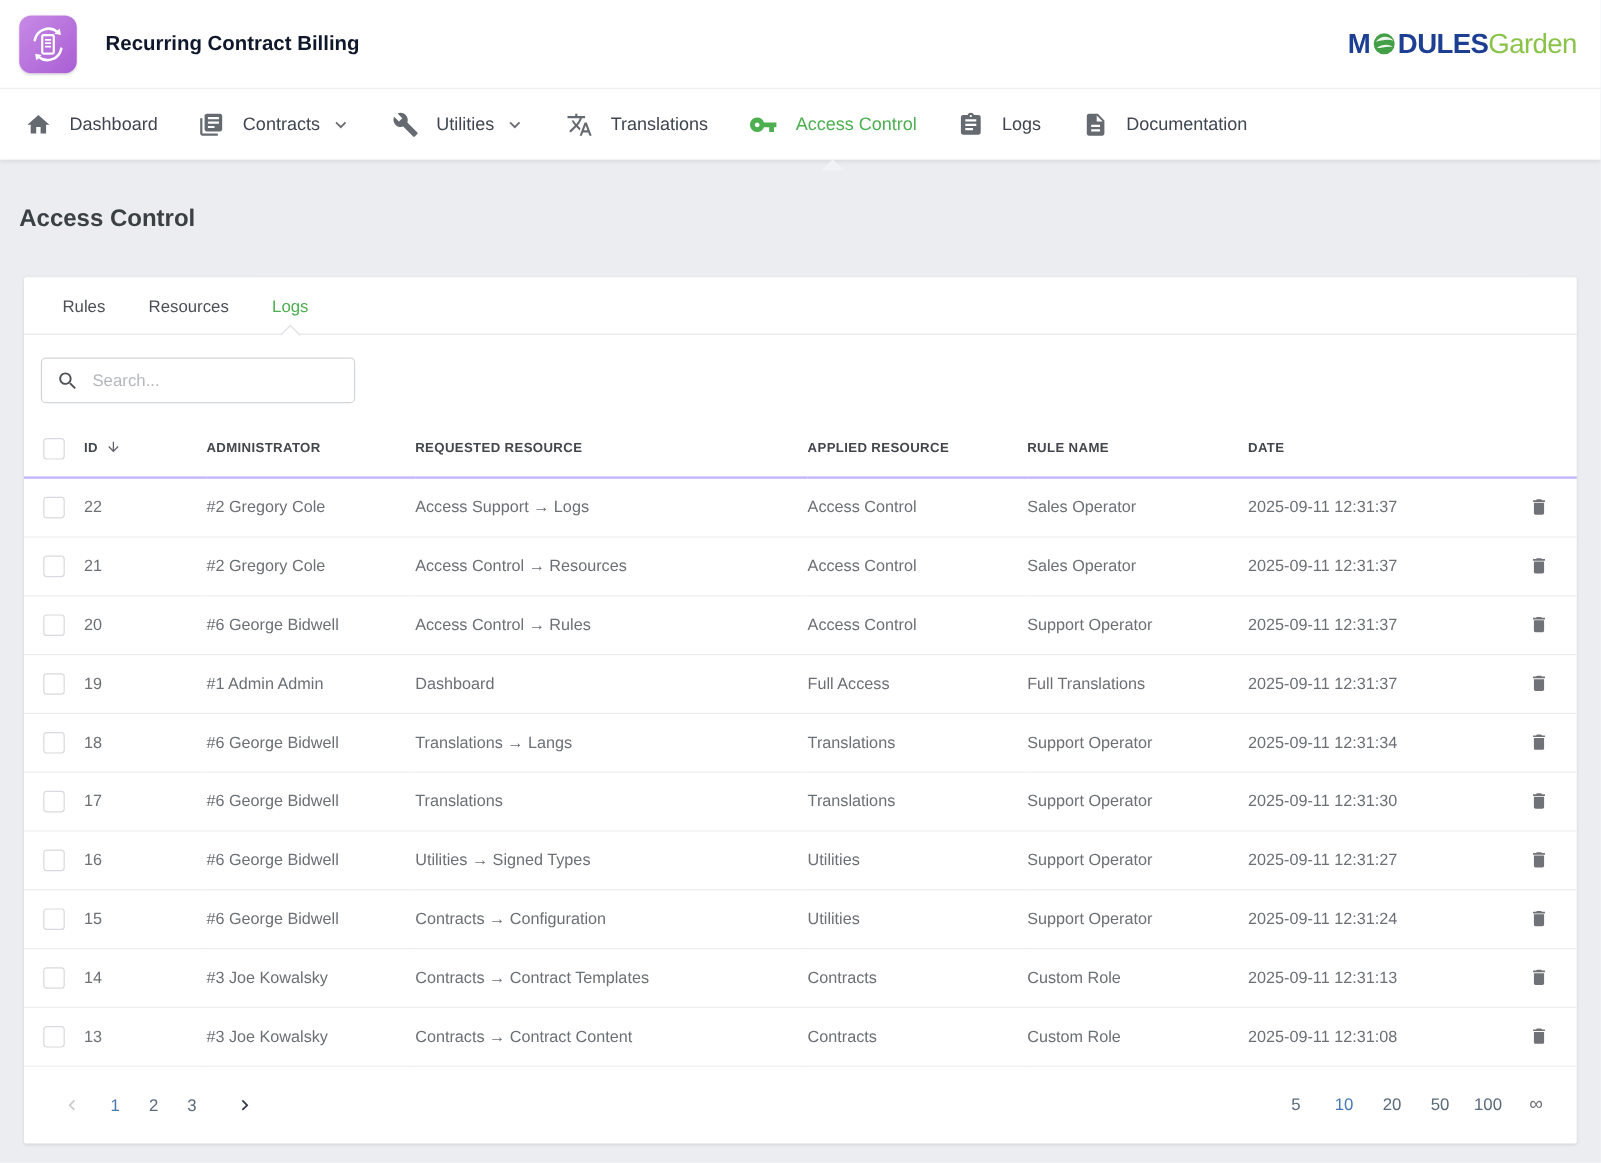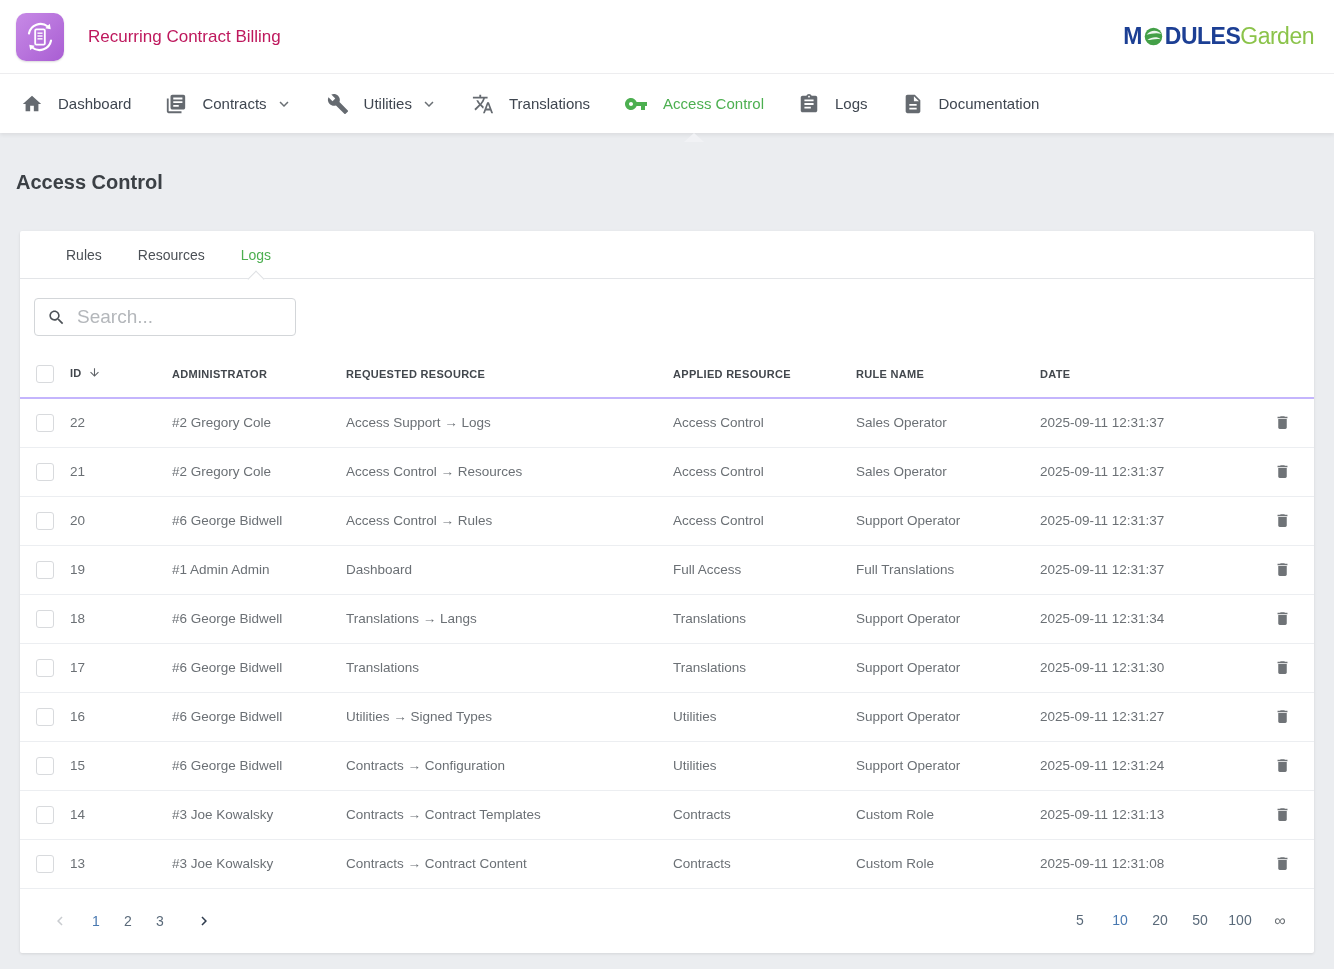--- a/index.html
+++ b/index.html
@@ -12,21 +12,21 @@
   .header {
     height:73px; background:#fff; display:flex; align-items:center;
     padding:0 20px 0 16px; position:relative; z-index:3;
   }
   .app-icon {
     width:48px; height:48px; border-radius:10px;
     background:linear-gradient(135deg,#c78ae6 0%,#a95ed3 100%);
     display:flex; align-items:center; justify-content:center;
     box-shadow:0 1px 2px rgba(0,0,0,.15);
   }
-  .app-title { margin-left:24px; font-size:17px; font-weight:normal; color:#be185d; }
+  .app-title { margin-left:24px; font-size:17px; font-weight:bold; color:#0f172a; }
   .brand { margin-left:auto; display:flex; align-items:center; font-size:23px; letter-spacing:-.5px; }
   .brand .b-blue { color:#1c3f94; font-weight:bold; }
   .brand .b-green { color:#8bc34a; font-weight:400; }
   .brand .globe { display:flex; margin:0 1px; }
   
   .nav {
     height:60px; background:#fff; border-top:1px solid #ededef;
     display:flex; align-items:center; padding-left:4px;
     box-shadow:0 2px 4px rgba(0,0,0,.07); position:relative; z-index:2;
   }
@@ -44,39 +44,39 @@
     border-bottom:9px solid #f1f2f5;
   }
   
   .main { padding:38px 20px 0 20px; }
   .page-title { font-size:20px; font-weight:bold; color:#3b4045; margin-left:-4px; }
   .card {
     margin-top:37px; background:#fff; border-radius:2px;
     box-shadow:0 1px 3px rgba(0,0,0,.1);
   }
   
-  .tabs { display:flex; border-bottom:1px solid #e3e5e8; height:48px; padding-left:28px; }
+  .tabs { display:flex; border-bottom:1px solid #e3e5e8; height:48px; padding-left:14px; }
   .tab {
     padding:0 18px; line-height:48px; font-size:14px; color:#4b5056;
     cursor:pointer; position:relative;
   }
   .tab.active { color:#4caf50; }
   .tab.active::after {
     content:""; position:absolute; left:50%; bottom:-7px; width:11px; height:11px;
     background:#fff; border-left:1px solid #dfe1e4; border-top:1px solid #dfe1e4;
     transform:translateX(-50%) rotate(45deg);
   }
   
   .search-box {
     margin:19px 0 0 14px; width:262px; height:38px;
     border:1px solid #d3d6d9; border-radius:4px;
     display:flex; align-items:center; padding:0 10px 0 12px; background:#fff;
   }
   .search-box input {
-    border:none; outline:none; font-size:19px; color:#444; width:100%;
+    border:none; outline:none; font-size:14px; color:#444; width:100%;
     margin-left:11px; font-family:inherit; background:transparent;
   }
   .search-box input::placeholder { color:#b4b7bb; }
   
   table { width:100%; border-collapse:collapse; table-layout:fixed; margin-top:14px; }
   thead th {
     height:48px; text-align:left; font-size:11px; font-weight:bold;
     color:#42474d; letter-spacing:.3px; border-bottom:2px solid #c4b5fd;
   }
   thead th .sort { vertical-align:-2px; margin-left:6px; }

